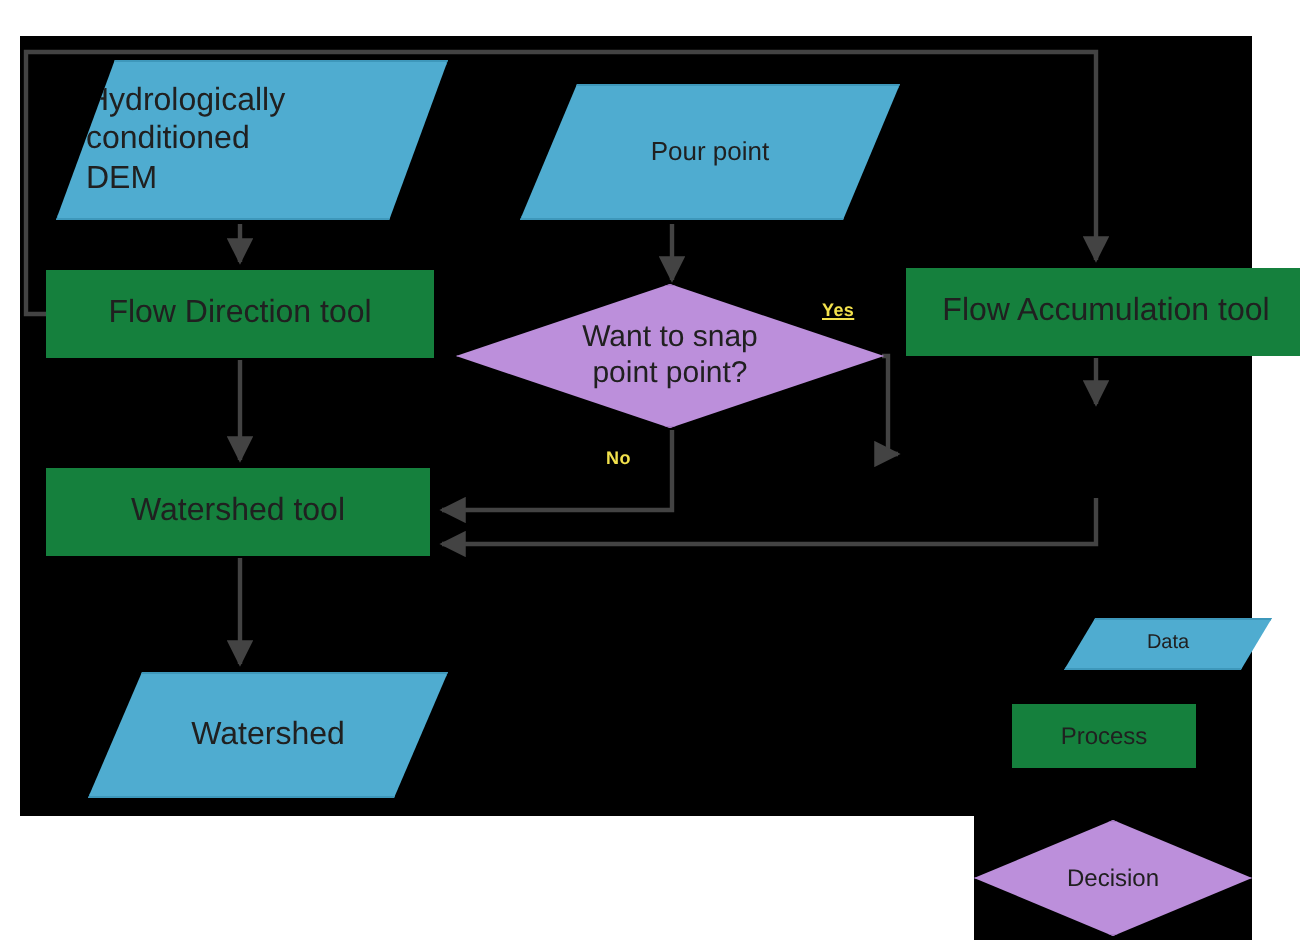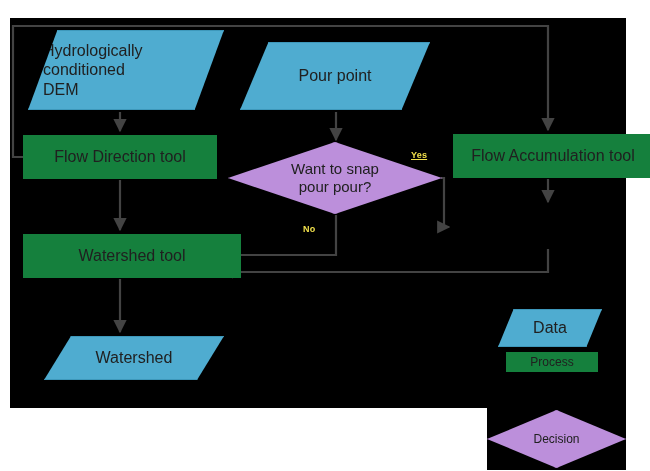--- a/index.html
+++ b/index.html
@@ -51,31 +51,31 @@
   }
   .decision-shape {
     background: #BC8FDB;
     border: 1px solid #a87cc6;
     -webkit-clip-path: polygon(50% 0%, 100% 50%, 50% 100%, 0% 50%);
     clip-path: polygon(50% 0%, 100% 50%, 50% 100%, 0% 50%);
   }
 
   
   #n-dem      { left: 28px;  top: 30px;  width: 196px; height: 80px;  font-size: 16px; padding-left: 14px; justify-content: flex-start; text-align: left;}
-  #n-pour     { left: 240px; top: 42px;  width: 190px; height: 68px;  font-size: 16px; }
+  #n-pour     { left: 260px; top: 42px;  width: 190px; height: 68px;  font-size: 13px; }
   #n-flowdir  { left: 23px;  top: 135px; width: 194px; height: 44px;  font-size: 16px; }
   #n-flowacc  { left: 453px; top: 134px; width: 200px; height: 44px;  font-size: 16px; }
   #n-decision { left: 228px; top: 142px; width: 214px; height: 72px;  font-size: 15px; }
   #n-snap     { left: 453px; top: 206px; width: 196px; height: 42px;  font-size: 16px; }
-  #n-wtool    { left: 23px;  top: 234px; width: 218px; height: 44px;  font-size: 16px; }
-  #n-wshed    { left: 44px;  top: 336px; width: 180px; height: 44px;  font-size: 16px; }
+  #n-wtool    { left: 23px;  top: 234px; width: 192px; height: 44px;  font-size: 16px; }
+  #n-wshed    { left: 44px;  top: 336px; width: 180px; height: 63px;  font-size: 16px; }
 
   
-  #lg-data     { left: 498px; top: 309px; width: 104px; height: 38px; font-size: 16px; }
-  #lg-process  { left: 506px; top: 352px; width: 92px;  height: 20px; font-size: 12px; }
+  #lg-data     { left: 532px; top: 309px; width: 104px; height: 26px; font-size: 10px; }
+  #lg-process  { left: 506px; top: 352px; width: 92px;  height: 32px; font-size: 12px; }
   #lg-decision { left: 487px; top: 410px; width: 139px; height: 58px; font-size: 12px; }
 
   .edge-label {
     position: absolute;
     font-size: 9px;
     font-family: "Liberation Sans", sans-serif;
     letter-spacing: 0.2px;
     font-weight: 700;
     text-shadow: 0 0 1px #000;
   }
@@ -118,21 +118,21 @@
     </g>
   </svg>
 
   <div class="node data-shape" id="n-dem">Hydrologically
 conditioned
 DEM</div>
   <div class="node data-shape" id="n-pour">Pour point</div>
   <div class="node process-shape" id="n-flowdir">Flow Direction tool</div>
   <div class="node process-shape" id="n-flowacc">Flow Accumulation tool</div>
   <div class="node decision-shape" id="n-decision">Want to snap
-pour pour?</div>
+point point?</div>
   <div class="node process-shape" id="n-wtool">Watershed tool</div>
   <div class="node data-shape" id="n-wshed">Watershed</div>
 
   <div class="edge-label" id="lbl-yes">Yes</div>
   <div class="edge-label" id="lbl-no">No</div>
 
   <div class="node data-shape" id="lg-data">Data</div>
   <div class="node process-shape" id="lg-process">Process</div>
   <div class="node decision-shape" id="lg-decision">Decision</div>
 

